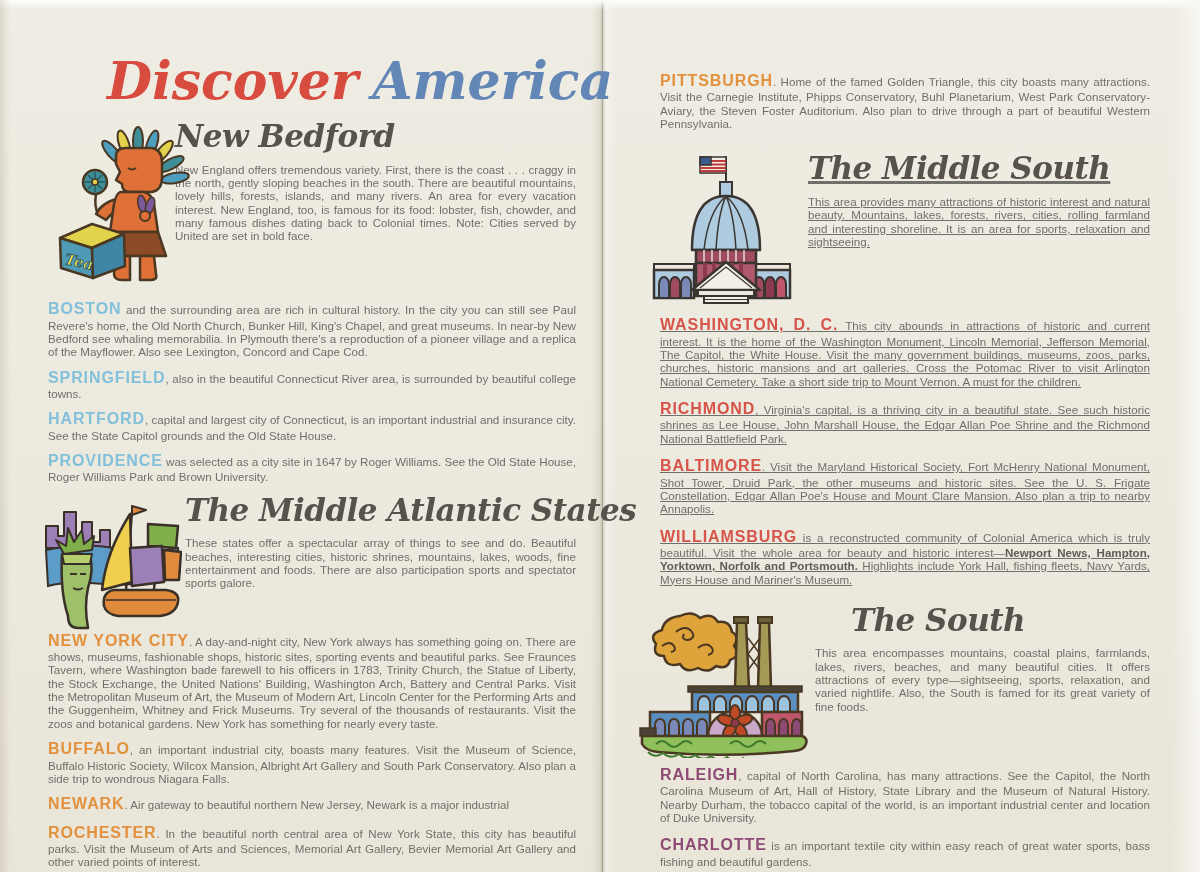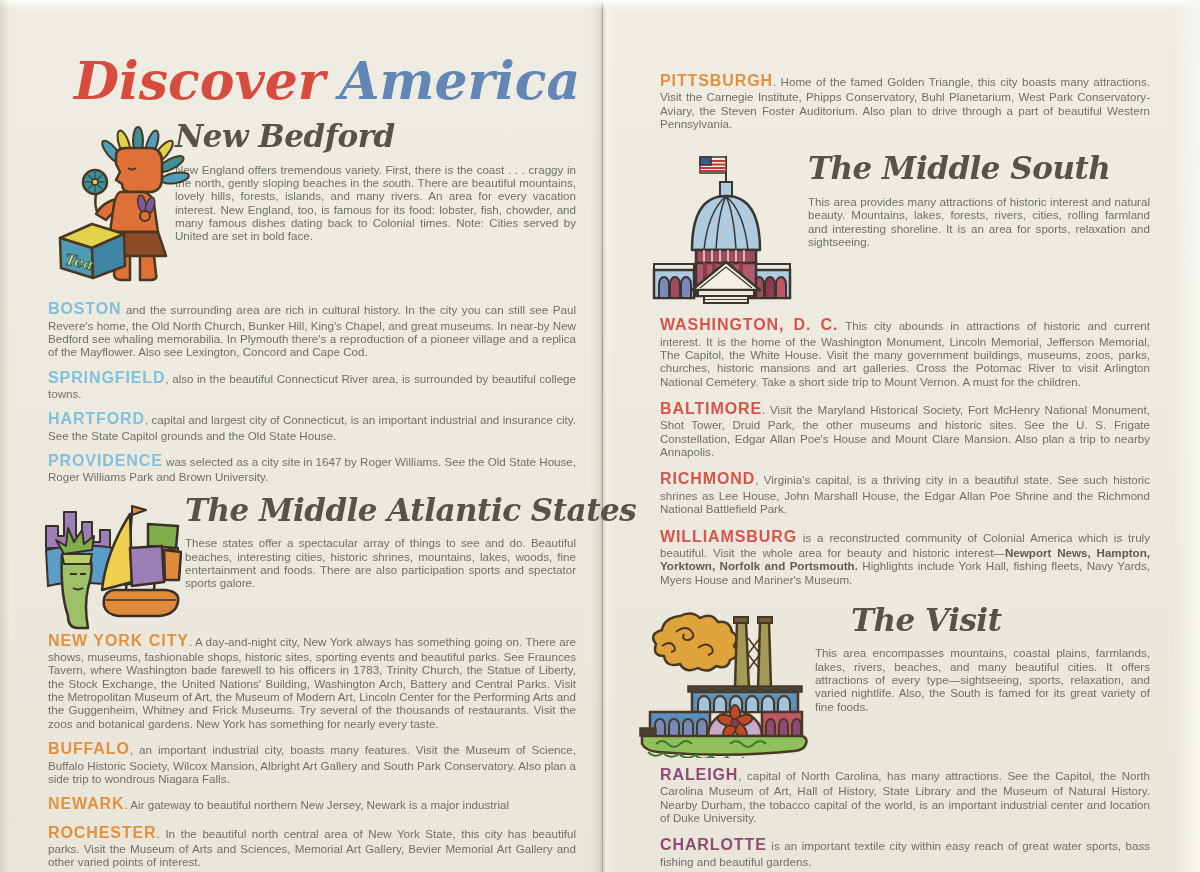--- a/index.html
+++ b/index.html
@@ -18,21 +18,21 @@
 
   .page{position:absolute;font-size:11.6px;line-height:1.15;color:#6f6f6b;}
   .page-left{left:48px;top:52px;width:528px;}
   .page-right{left:660px;top:72px;width:490px;}
 
   h1.brochure-title{
     margin:0 0 4px 26px;
     font-family:"DejaVu Serif", serif;font-style:italic;font-weight:700;
     font-size:52px;line-height:1.12;letter-spacing:0;white-space:nowrap;
   }
-  .t-red{color:#d84c40;}
+  .t-red{color:#d84c40;margin-left:33px;}
   .t-blue{color:#6286b6;margin-left:14px;}
 
   h2.sec-heading{
     font-family:"DejaVu Serif", serif;font-style:italic;font-weight:700;
     color:#57524b;font-size:31px;line-height:1.08;margin:0 0 9px;
     white-space:nowrap;letter-spacing:-0.5px;
   }
   .intro{margin:0;text-align:justify;}
   .section{position:relative;}
   .illo{position:absolute;}
@@ -40,21 +40,21 @@
   #sec-ne{margin-top:10px;}
   #sec-ne .illo{left:4px;top:6px;}
   #sec-ne .sec-body{margin-left:127px;min-height:168px;}
   #sec-ne h2{margin-top:6px;}
 
   #sec-ma{margin-top:10px;}
   #sec-ma .illo{left:-4px;top:2px;}
   #sec-ma .sec-body{margin-left:137px;min-height:126px;}
   #sec-ma h2{margin-top:8px;}
 
-  #sec-ms{margin-top:16px;}
+  #sec-ms{margin-top:16px;text-decoration:underline;}
   #sec-ms .illo{left:-8px;top:0px;}
   #sec-ms .sec-body{margin-left:148px;min-height:152px;}
   #sec-ms h2{margin-top:22px;}
 
   #sec-south{margin-top:2px;}
   #sec-south .illo{left:-26px;top:4px;}
   #sec-south .sec-body{margin-left:155px;min-height:150px;}
   #sec-south h2{margin-top:18px;margin-left:36px;}
 
   .entries{margin-top:12px;}
@@ -182,22 +182,22 @@
         <rect x="46" y="138" width="56" height="6" fill="#ece8dc" stroke="#3a3530" stroke-width="2"></rect>
         <rect x="52" y="144" width="44" height="7" fill="#f2efe6" stroke="#3a3530" stroke-width="2"></rect>
         <path d="M52 147.5 h44" stroke="#3a3530" stroke-width="1.2"></path>
       </svg>
       <div class="sec-body">
         <h2 class="sec-heading">The Middle South</h2>
         <p class="intro">This area provides many attractions of historic interest and natural beauty. Mountains, lakes, forests, rivers, cities, rolling farmland and interesting shoreline. It is an area for sports, relaxation and sightseeing.</p>
       </div>
       <div class="entries">
         <p class="entry"><span class="city c-red">WASHINGTON, D. C.</span><span> This city abounds in attractions of historic and current interest. It is the home of the Washington Monument, Lincoln Memorial, Jefferson Memorial, The Capitol, the White House. Visit the many government buildings, museums, zoos, parks, churches, historic mansions and art galleries. Cross the Potomac River to visit Arlington National Cemetery. Take a short side trip to Mount Vernon. A must for the children.</span></p>
+        <p class="entry"><span class="city c-red">RICHMOND</span><span>, Virginia's capital, is a thriving city in a beautiful state. See such historic shrines as Lee House, John Marshall House, the Edgar Allan Poe Shrine and the Richmond National Battlefield Park.</span></p>
         <p class="entry"><span class="city c-red">BALTIMORE</span><span>. Visit the Maryland Historical Society, Fort McHenry National Monument, Shot Tower, Druid Park, the other museums and historic sites. See the U. S. Frigate Constellation, Edgar Allan Poe's House and Mount Clare Mansion. Also plan a trip to nearby Annapolis.</span></p>
-        <p class="entry"><span class="city c-red">RICHMOND</span><span>, Virginia's capital, is a thriving city in a beautiful state. See such historic shrines as Lee House, John Marshall House, the Edgar Allan Poe Shrine and the Richmond National Battlefield Park.</span></p>
         <p class="entry"><span class="city c-red">WILLIAMSBURG</span><span> is a reconstructed community of Colonial America which is truly beautiful. Visit the whole area for beauty and historic interest—</span><span class="b-dark">Newport News, Hampton, Yorktown, Norfolk and Portsmouth.</span><span> Highlights include York Hall, fishing fleets, Navy Yards, Myers House and Mariner's Museum.</span></p>
       </div>
     </div>
 
     <div class="section" id="sec-south">
       <svg class="illo" width="176" height="150" viewBox="0 0 176 150">
         <path d="M46 8 Q58 2 66 10 Q78 4 84 14 Q96 12 98 24 Q106 28 100 38 Q108 48 96 52 Q94 62 82 58 Q74 66 64 60 Q52 66 46 56 Q32 60 30 48 Q18 48 22 36 Q14 26 28 22 Q30 10 46 8 Z" fill="#dfa33c" stroke="#4a3822" stroke-width="2.5" stroke-linejoin="round"></path>
         <path d="M42 24 q10 -8 16 0 q4 6 -4 8 q-7 0 -4 -6" fill="none" stroke="#4a3822" stroke-width="2"></path>
         <path d="M64 40 q9 -7 14 0 q3 5 -4 7" fill="none" stroke="#4a3822" stroke-width="2"></path>
         <path d="M28 38 q8 -6 12 0 q3 5 -3 6" fill="none" stroke="#4a3822" stroke-width="2"></path>
@@ -231,21 +231,21 @@
           <ellipse cx="101" cy="106" rx="5" ry="9" transform="rotate(216 101 115)"></ellipse>
           <ellipse cx="101" cy="106" rx="5" ry="9" transform="rotate(288 101 115)"></ellipse>
         </g>
         <circle cx="101" cy="115" r="4" fill="#8d3a50" stroke="#4a3822" stroke-width="1.5"></circle>
         <rect x="6" y="120" width="16" height="8" fill="#4a4238" stroke="#4a3822" stroke-width="1.5"></rect>
         <path d="M8 128 L168 128 Q174 130 172 136 Q170 142 160 143 Q90 150 24 144 Q12 143 8 136 Z" fill="#8fc05c" stroke="#4a3822" stroke-width="2.5" stroke-linejoin="round"></path>
         <path d="M22 136 q6 -6 12 0 q6 6 12 0 q6 -6 12 0 M96 136 q6 -6 12 0 q6 6 12 0 q6 -6 12 0" fill="none" stroke="#3e7a2a" stroke-width="2"></path>
         <path d="M14 144 q7 7 15 1 q8 7 16 1 q8 7 16 1 q8 7 16 1 q8 7 16 1 q8 7 16 1 q8 7 16 1 q8 7 16 1" fill="none" stroke="#3e7a2a" stroke-width="2"></path>
       </svg>
       <div class="sec-body">
-        <h2 class="sec-heading">The Visit</h2>
+        <h2 class="sec-heading">The South</h2>
         <p class="intro">This area encompasses mountains, coastal plains, farmlands, lakes, rivers, beaches, and many beautiful cities. It offers attractions of every type—sightseeing, sports, relaxation, and varied nightlife. Also, the South is famed for its great variety of fine foods.</p>
       </div>
       <div class="entries">
         <p class="entry"><span class="city c-plum">RALEIGH</span><span>, capital of North Carolina, has many attractions. See the Capitol, the North Carolina Museum of Art, Hall of History, State Library and the Museum of Natural History. Nearby Durham, the tobacco capital of the world, is an important industrial center and location of Duke University.</span></p>
         <p class="entry"><span class="city c-plum">CHARLOTTE</span><span> is an important textile city within easy reach of great water sports, bass fishing and beautiful gardens.</span></p>
         <p class="entry"><span class="city c-plum">GREENSBORO-HIGH POINT-WINSTON SALEM</span><span>. Beautiful countryside, textile mills, cigarette factories, furniture factories and colleges. See the Greensboro Historical Museum, Guilford Courthouse National Military Park and old Salem College.</span></p>
       </div>
     </div>
   </div>
 

